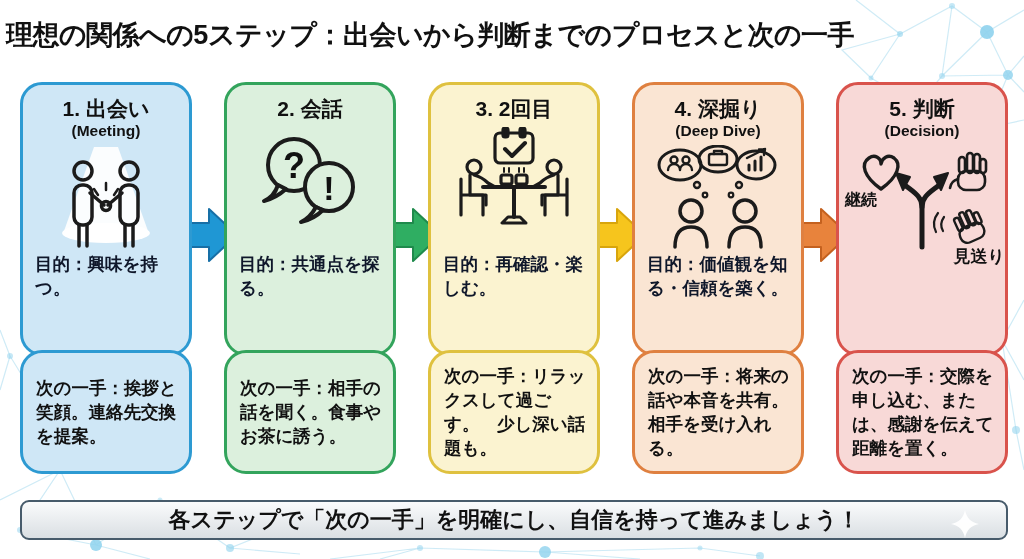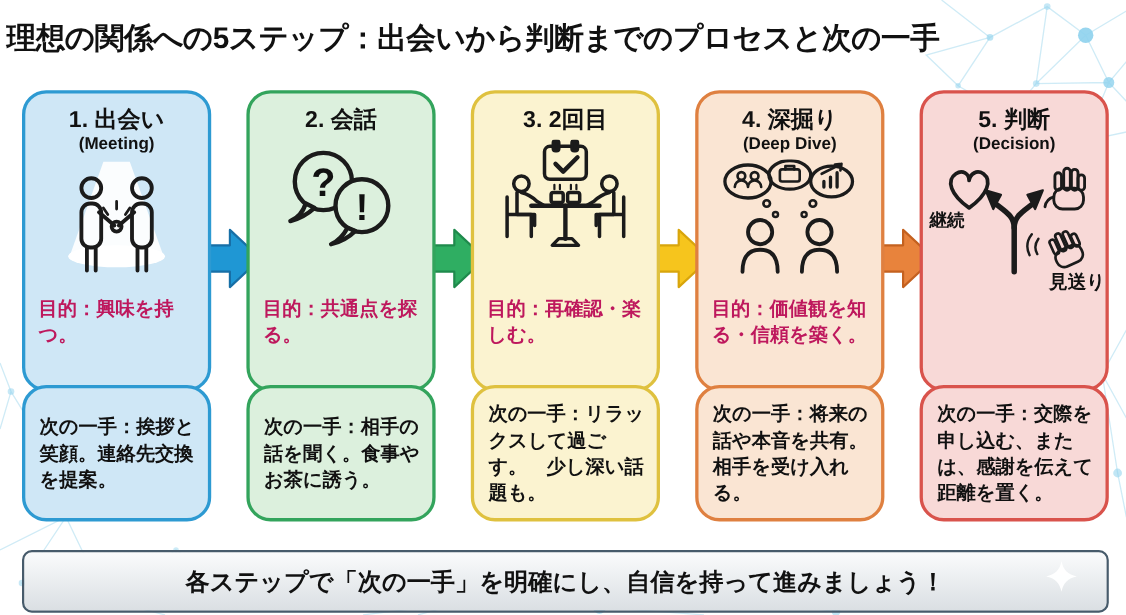--- a/index.html
+++ b/index.html
@@ -23,30 +23,30 @@
   .card.bot{top:350px;height:124px;display:flex;align-items:center;}
   .c1{--bg:#cfe7f6;--bd:#2d9ad2;}
   .c2{--bg:#dcf0dd;--bd:#33a45c;}
   .c3{--bg:#fbf3d0;--bd:#dfc13f;}
   .c4{--bg:#fae5d3;--bd:#df8040;}
   .c5{--bg:#f8d9d7;--bd:#d9534c;}
   .step-title{margin:12px 4px 0;text-align:center;font-size:21px;font-weight:800;line-height:1.15;color:#111;}
   .step-sub{margin:1px 2px 0;text-align:center;font-size:15.5px;font-weight:800;color:#111;}
   .iconbox{position:relative;height:104px;margin-top:5px;display:flex;justify-content:center;align-items:center;}
   .purpose{
-    position:absolute;top:184px;left:12px;right:9px;
-    font-size:17.5px;font-weight:700;line-height:1.35;color:#be185d;text-align:left;
+    position:absolute;top:168px;left:12px;right:9px;
+    font-size:17.5px;font-weight:700;line-height:1.35;color:#0f172a;text-align:left;
   }
   .next{
     padding:6px 11px 6px 13px;font-size:17.5px;font-weight:700;line-height:1.38;color:#111;text-align:left;
   }
   .arrow{position:absolute;top:206px;z-index:1;}
   .a1{left:176px;} .a2{left:380px;} .a3{left:584px;} .a4{left:788px;}
   .footer{
-    position:absolute;left:20px;top:500px;width:988px;height:57px;z-index:3;
+    position:absolute;left:20px;top:500px;width:988px;height:40px;z-index:3;
     box-sizing:border-box;border:2.5px solid #475b6b;border-radius:9px;
     background:linear-gradient(#fafbfc,#dadfe3);
     display:flex;align-items:center;justify-content:center;
   }
   .footer-text{font-size:22px;font-weight:800;color:#111;}
   .sparkle{position:absolute;right:26px;top:7px;}
   .ic{stroke:#1b1b1b;stroke-linecap:round;stroke-linejoin:round;fill:none;}
   .klabel{position:absolute;font-size:16px;font-weight:800;color:#111;}
 </style>
 </head>

